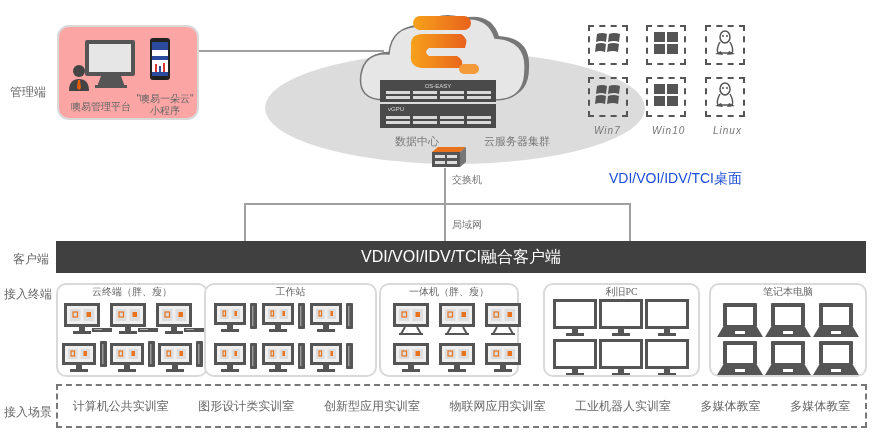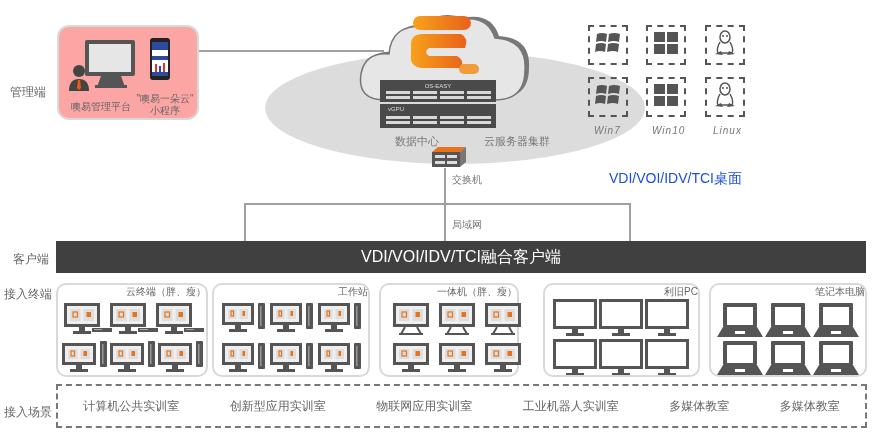--- a/index.html
+++ b/index.html
@@ -8,21 +8,21 @@
   .row-label{position:absolute;font-size:12px;color:#666;}
   .mgmt-box{left:57px;top:25px;width:142px;height:95px;background:#fca5a5;border:2px solid #d9d9d9;border-radius:12px;box-sizing:border-box;}
   .mgmt-caption{font-size:10px;color:#666;position:absolute;text-align:center;line-height:12px;}
   .line{position:absolute;background:#a0a0a0;}
   .ellipse{position:absolute;left:265px;top:52px;width:380px;height:112px;border-radius:50%;background:#dcdcdc;}
   .dc-label{font-size:11px;color:#777;position:absolute;}
   .os-cell{position:absolute;width:40px;height:40px;border:2px dashed #555;box-sizing:border-box;display:flex;align-items:center;justify-content:center;}
   .os-label{font-size:10px;color:#777;position:absolute;letter-spacing:1px;font-style:italic;}
   .orange-bar{position:absolute;left:56px;top:241px;width:810px;height:32px;background:#404040;color:#fff;font-size:16px;display:flex;align-items:center;justify-content:center;}
   .dev-box{position:absolute;top:283px;height:94px;border:2px solid #d9d9d9;border-radius:10px;box-sizing:border-box;background:#fff;}
-  .dev-title{position:absolute;top:0;left:0;right:0;text-align:right;font-size:10px;color:#666;}
+  .dev-title{position:absolute;top:0;left:0;right:0;text-align:center;font-size:10px;color:#666;font-family:Liberation Serif, serif;}
   .scene-box{position:absolute;left:56px;top:384px;width:811px;height:44px;border:2px dashed #777;box-sizing:border-box;display:flex;align-items:center;justify-content:space-around;font-size:12px;color:#666;}
 </style>
 </head>
 <body>
 
 <div class="row-label" style="left:10px;top:84px;">管理端</div>
 <div class="row-label" style="left:13px;top:251px;">客户端</div>
 <div class="row-label" style="left:4px;top:286px;">接入终端</div>
 <div class="row-label" style="left:4px;top:404px;">接入场景</div>
 
@@ -239,21 +239,21 @@
           <rect x="118.5" y="52" width="9.5" height="10" fill="#ddd"></rect>
           <rect x="109" y="54" width="3.5" height="5" fill="none" stroke="#e8731c" stroke-width="1.2"></rect>
           <rect x="121.5" y="54" width="3.5" height="5" fill="#e8731c"></rect>
           <rect x="114" y="68" width="6" height="4" fill="#555"></rect>
           <rect x="108" y="72" width="18" height="3" fill="#555"></rect>
         </g>
         <rect x="138" y="44" width="7" height="26" rx="1" fill="#555"></rect>
         <rect x="140" y="47" width="1.5" height="20" fill="#999"></rect>
       </svg></div>
 </div>
-<div class="dev-box" style="left:212px;width:158px;">
+<div class="dev-box" style="left:204px;width:173px;">
   <div class="dev-title">工作站</div>
   <div class="abs dev-area" style="left:0;top:12px;width:153px;height:78px;"><svg width="153" height="78">
         <rect x="8" y="6" width="32" height="22" fill="#555"></rect>
         <rect x="11" y="9" width="26" height="16" fill="#efefef"></rect>
         <rect x="14" y="12" width="8.5" height="10" fill="#ddd"></rect>
         <rect x="25.5" y="12" width="8.5" height="10" fill="#ddd"></rect>
         <rect x="17" y="14" width="2.5" height="5" fill="none" stroke="#e8731c" stroke-width="1.2"></rect>
         <rect x="28.5" y="14" width="2.5" height="5" fill="#e8731c"></rect>
         <rect x="21" y="28" width="6" height="4" fill="#555"></rect>
         <rect x="15" y="32" width="18" height="3" fill="#555"></rect>
@@ -418,18 +418,19 @@
         <rect x="72" y="72" width="10" height="3" fill="#fff"></rect>
         <rect x="108" y="44" width="34" height="24" rx="1" fill="#555"></rect>
         <rect x="112" y="48" width="26" height="18" fill="#fff"></rect>
         <path d="M108 68 L142 68 L148 78 L102 78 Z" fill="#555"></path>
         <rect x="120" y="72" width="10" height="3" fill="#fff"></rect>
       </svg></div>
 </div>
 
 <div class="scene-box" id="scene-box">
     <span>计算机公共实训室</span>
+    <span>图形设计类实训室</span>
     <span>创新型应用实训室</span>
     <span>物联网应用实训室</span>
     <span>工业机器人实训室</span>
     <span>多媒体教室</span>
     <span>多媒体教室</span>
   </div>
 
 </body></html>

